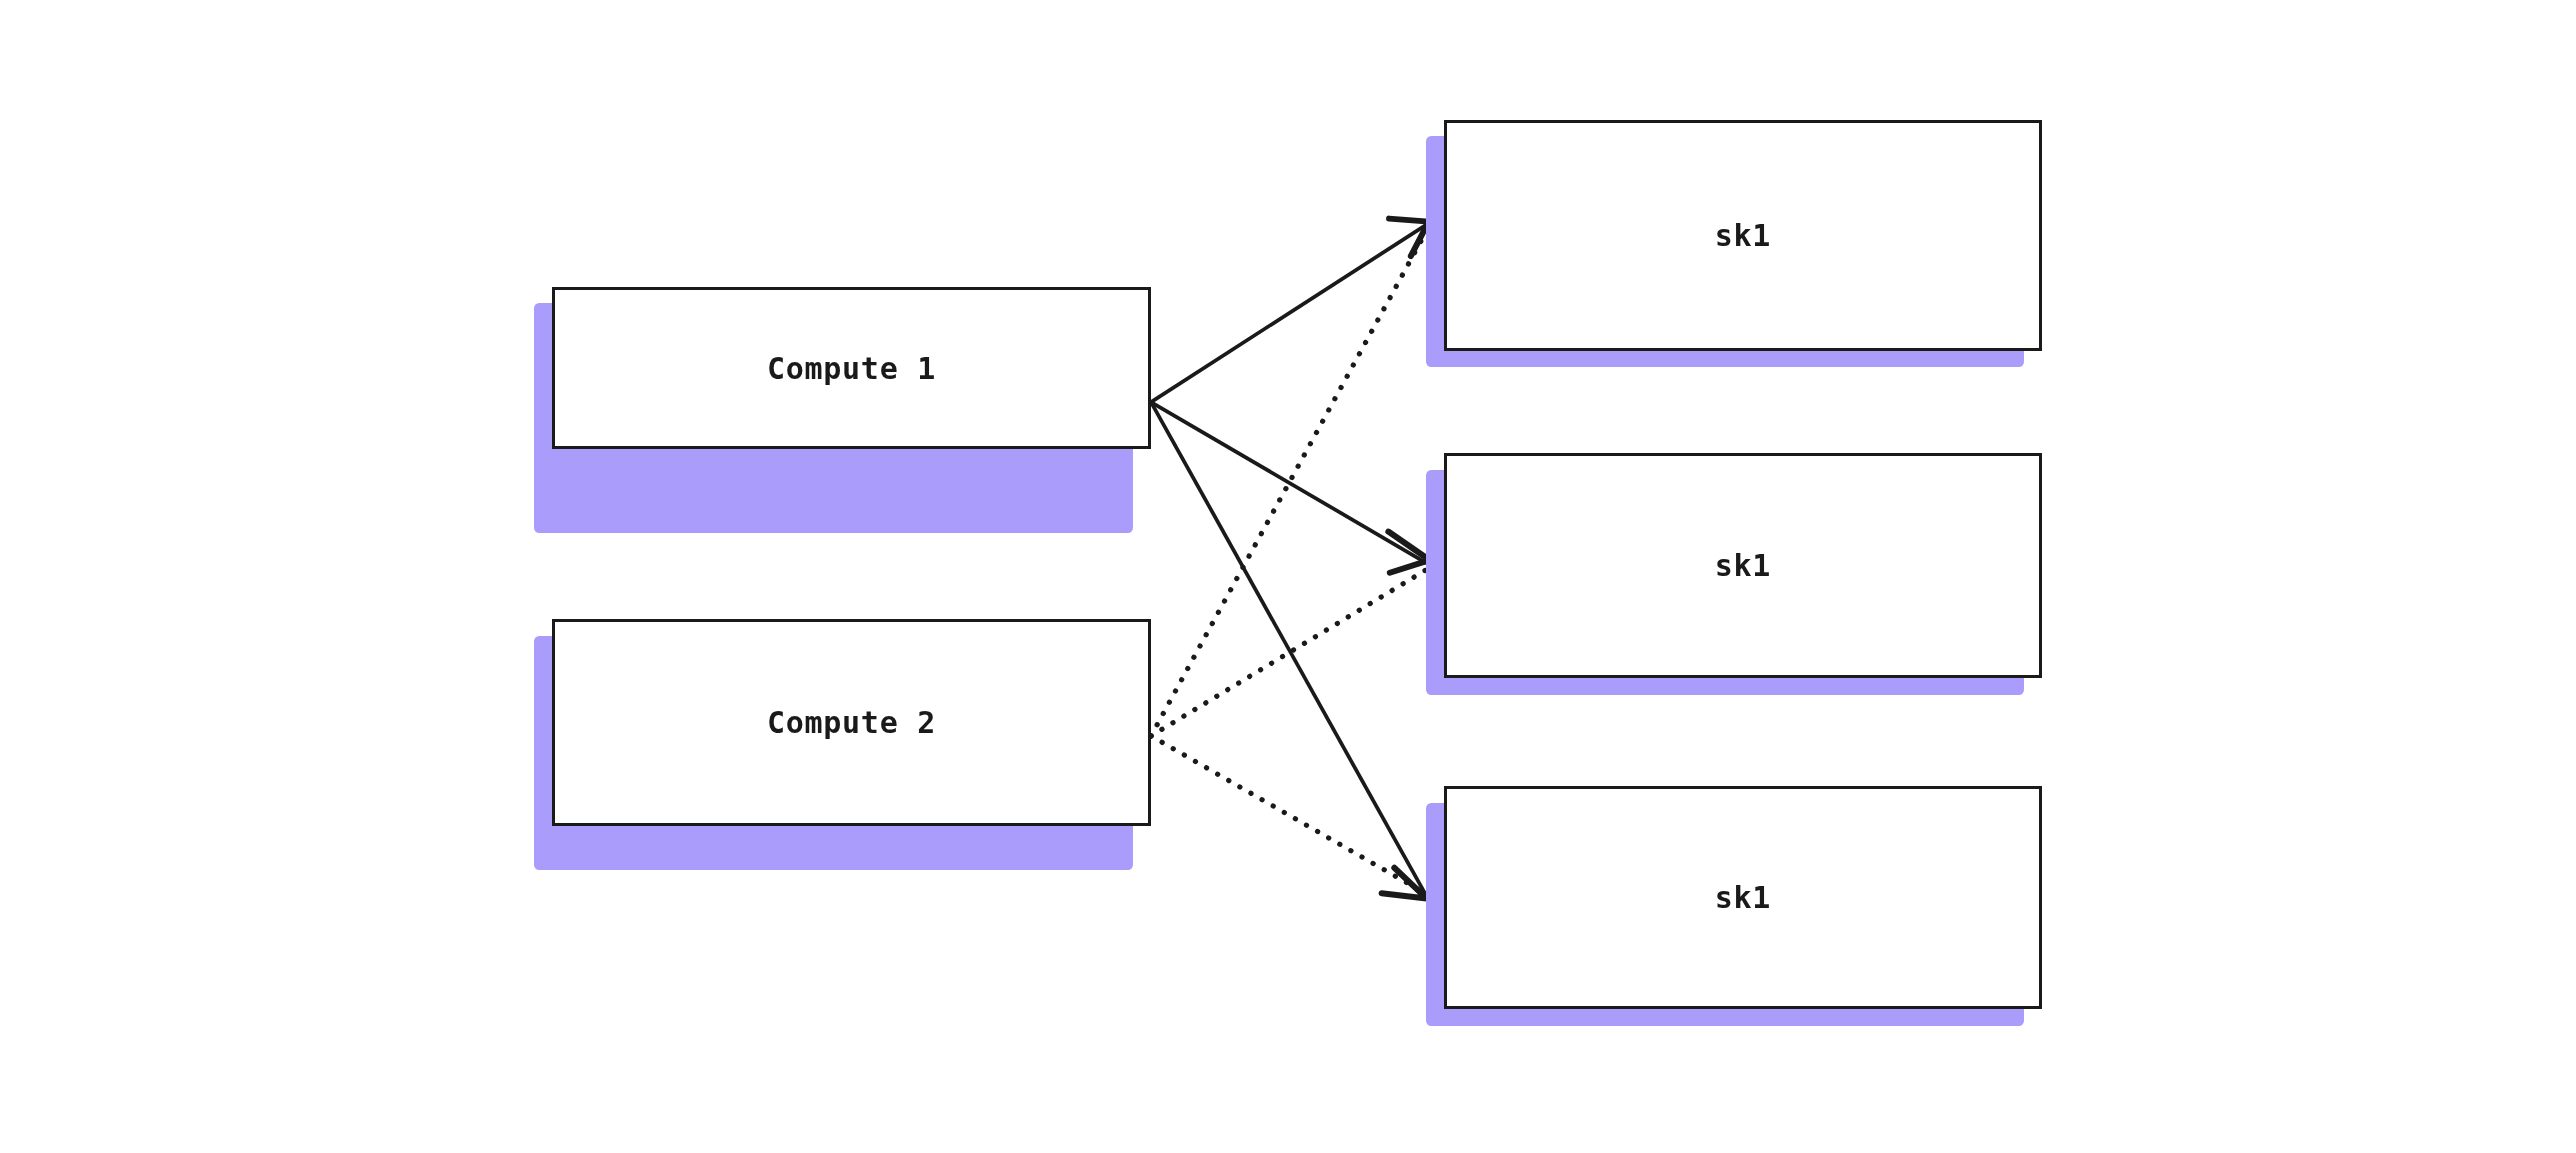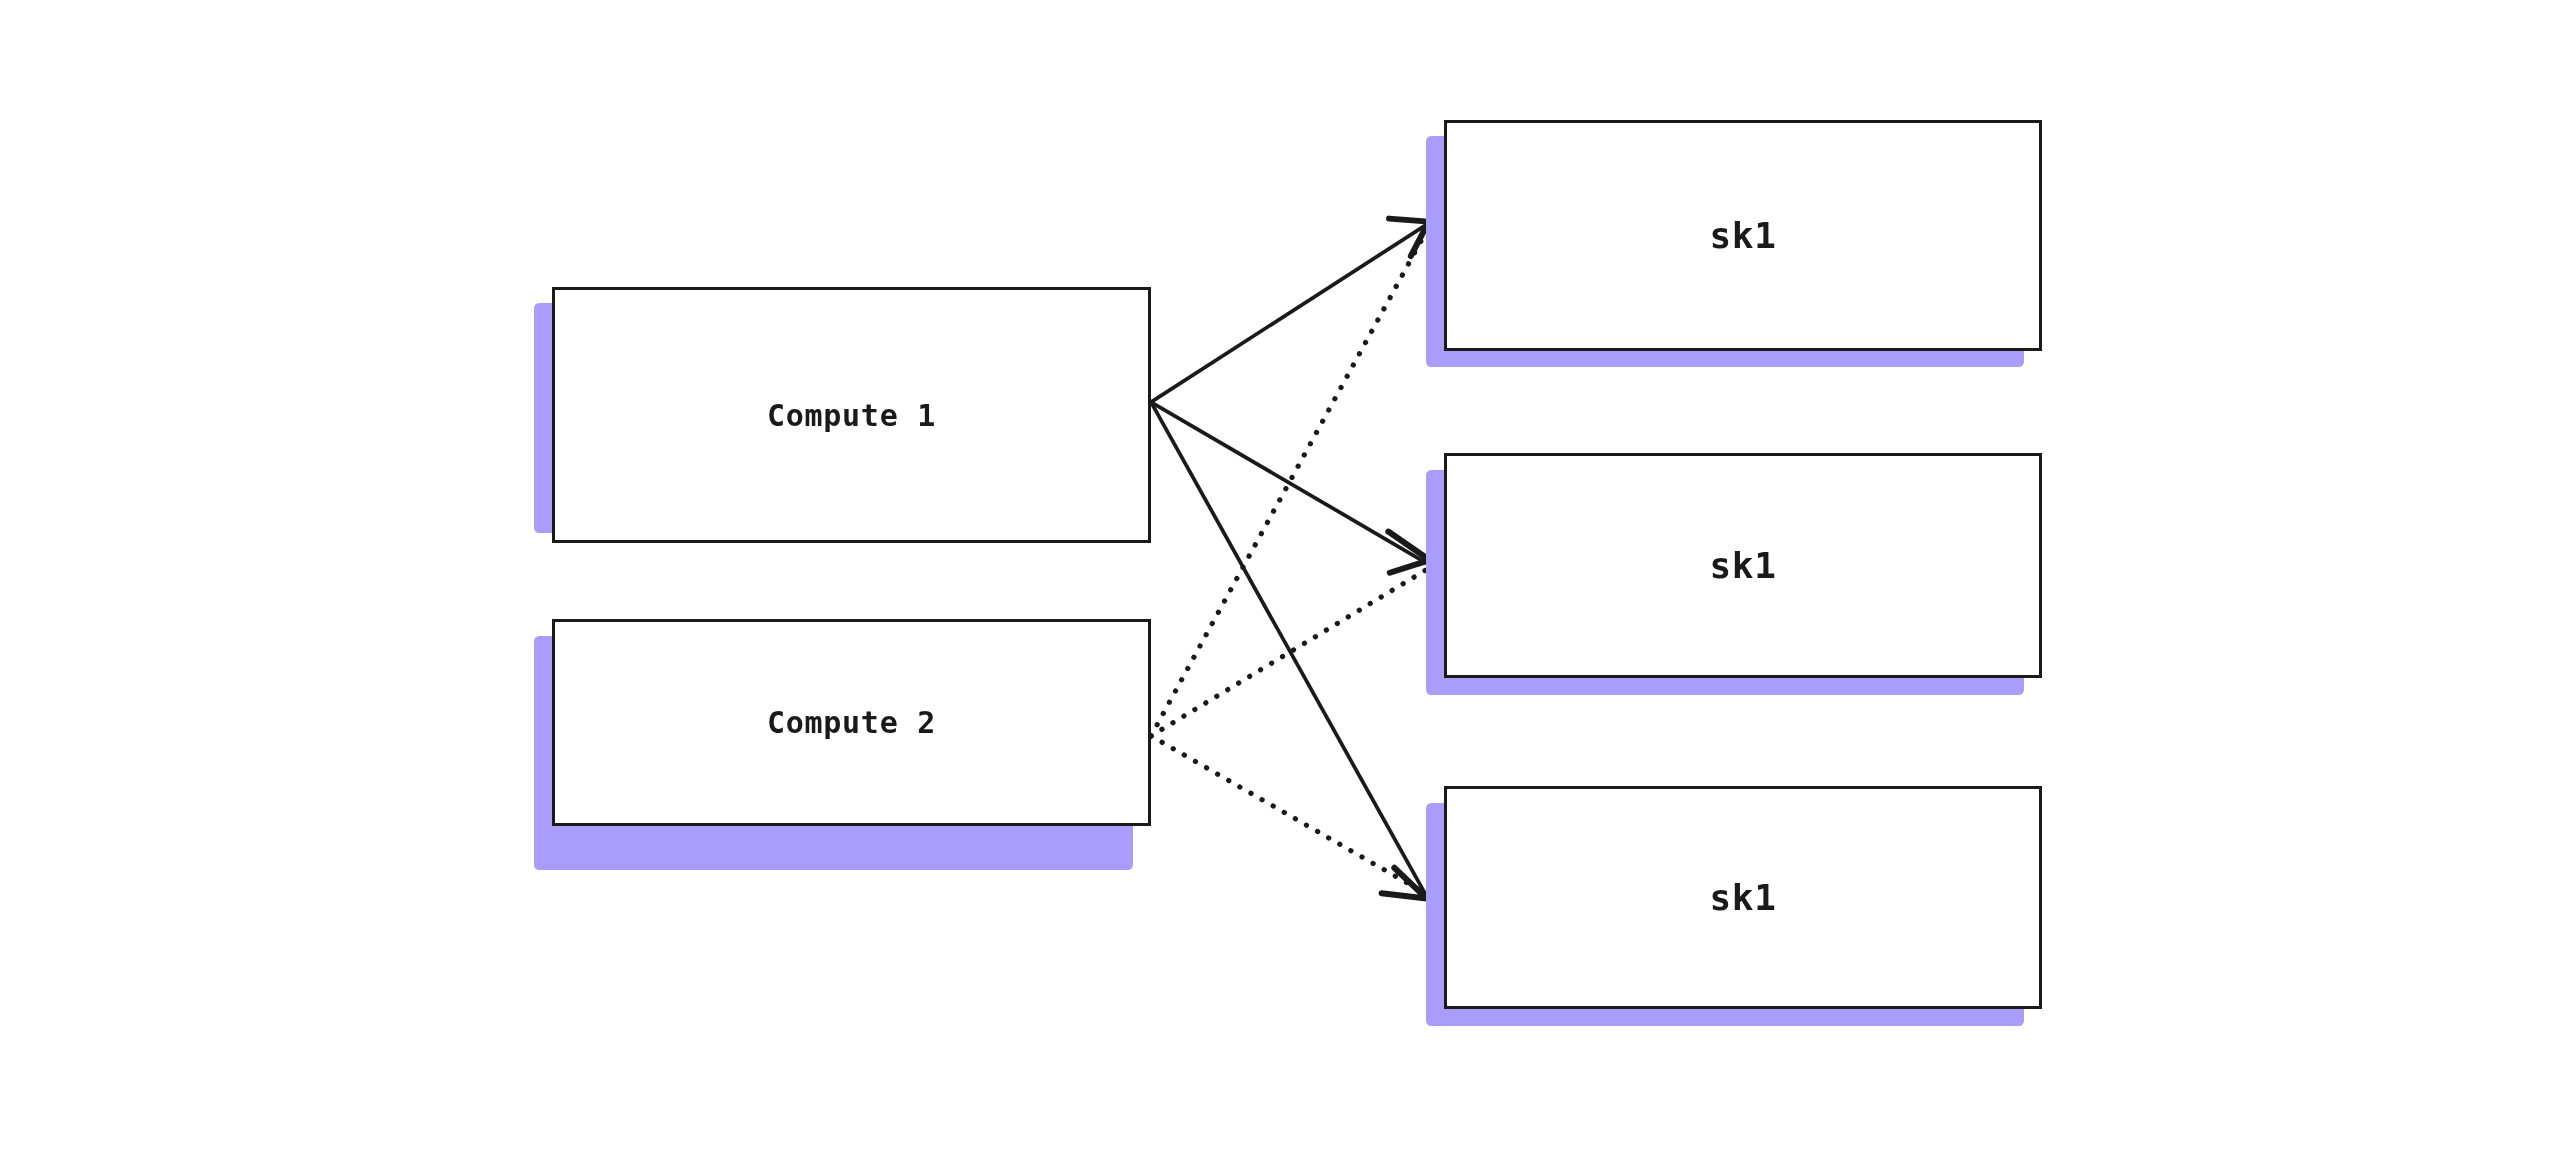--- a/index.html
+++ b/index.html
@@ -50,21 +50,21 @@
   .node-label {
     font-family: "DejaVu Sans Mono", "Liberation Mono", monospace;
     font-weight: bold;
     font-size: 30px;
     color: #1a1a1a;
     letter-spacing: 0.7px;
     white-space: pre;
     user-select: none;
   }
   .node-label.small {
-    font-size: 36px;
+    font-size: 30px;
   }
 </style>
 </head>
 <body>
 
 <div id="canvas">
 
   <svg id="edges" viewBox="0 0 3440 1540" width="2576" height="1153" xmlns="http://www.w3.org/2000/svg">
 
     <g>
@@ -81,21 +81,21 @@
     <g>
       <line x1="1537" y1="983" x2="1903" y2="312" stroke="#1a1a1a" stroke-width="7" stroke-linecap="round" stroke-dasharray="0.1 17"></line>
 
       <line x1="1537" y1="983" x2="1903" y2="762" stroke="#1a1a1a" stroke-width="7" stroke-linecap="round" stroke-dasharray="0.1 17"></line>
 
       <line x1="1537" y1="983" x2="1903" y2="1193" stroke="#1a1a1a" stroke-width="7" stroke-linecap="round" stroke-dasharray="0.1 17"></line>
     </g>
   </svg>
 
   <div class="node-shadow" style="left:534px; top:303px; width:599px; height:230px;"></div>
-  <div class="node" style="left:552px; top:287px; width:599px; height:256px;">
+  <div class="node" style="left:552px; top:287px; width:599px; height:162px;">
     <span class="node-label">Compute 1</span>
   </div>
 
   <div class="node-shadow" style="left:534px; top:636px; width:599px; height:234px;"></div>
   <div class="node" style="left:552px; top:619px; width:599px; height:207px;">
     <span class="node-label">Compute 2</span>
   </div>
 
   <div class="node-shadow" style="left:1426px; top:136px; width:598px; height:231px;"></div>
   <div class="node" style="left:1444px; top:120px; width:598px; height:231px;">

